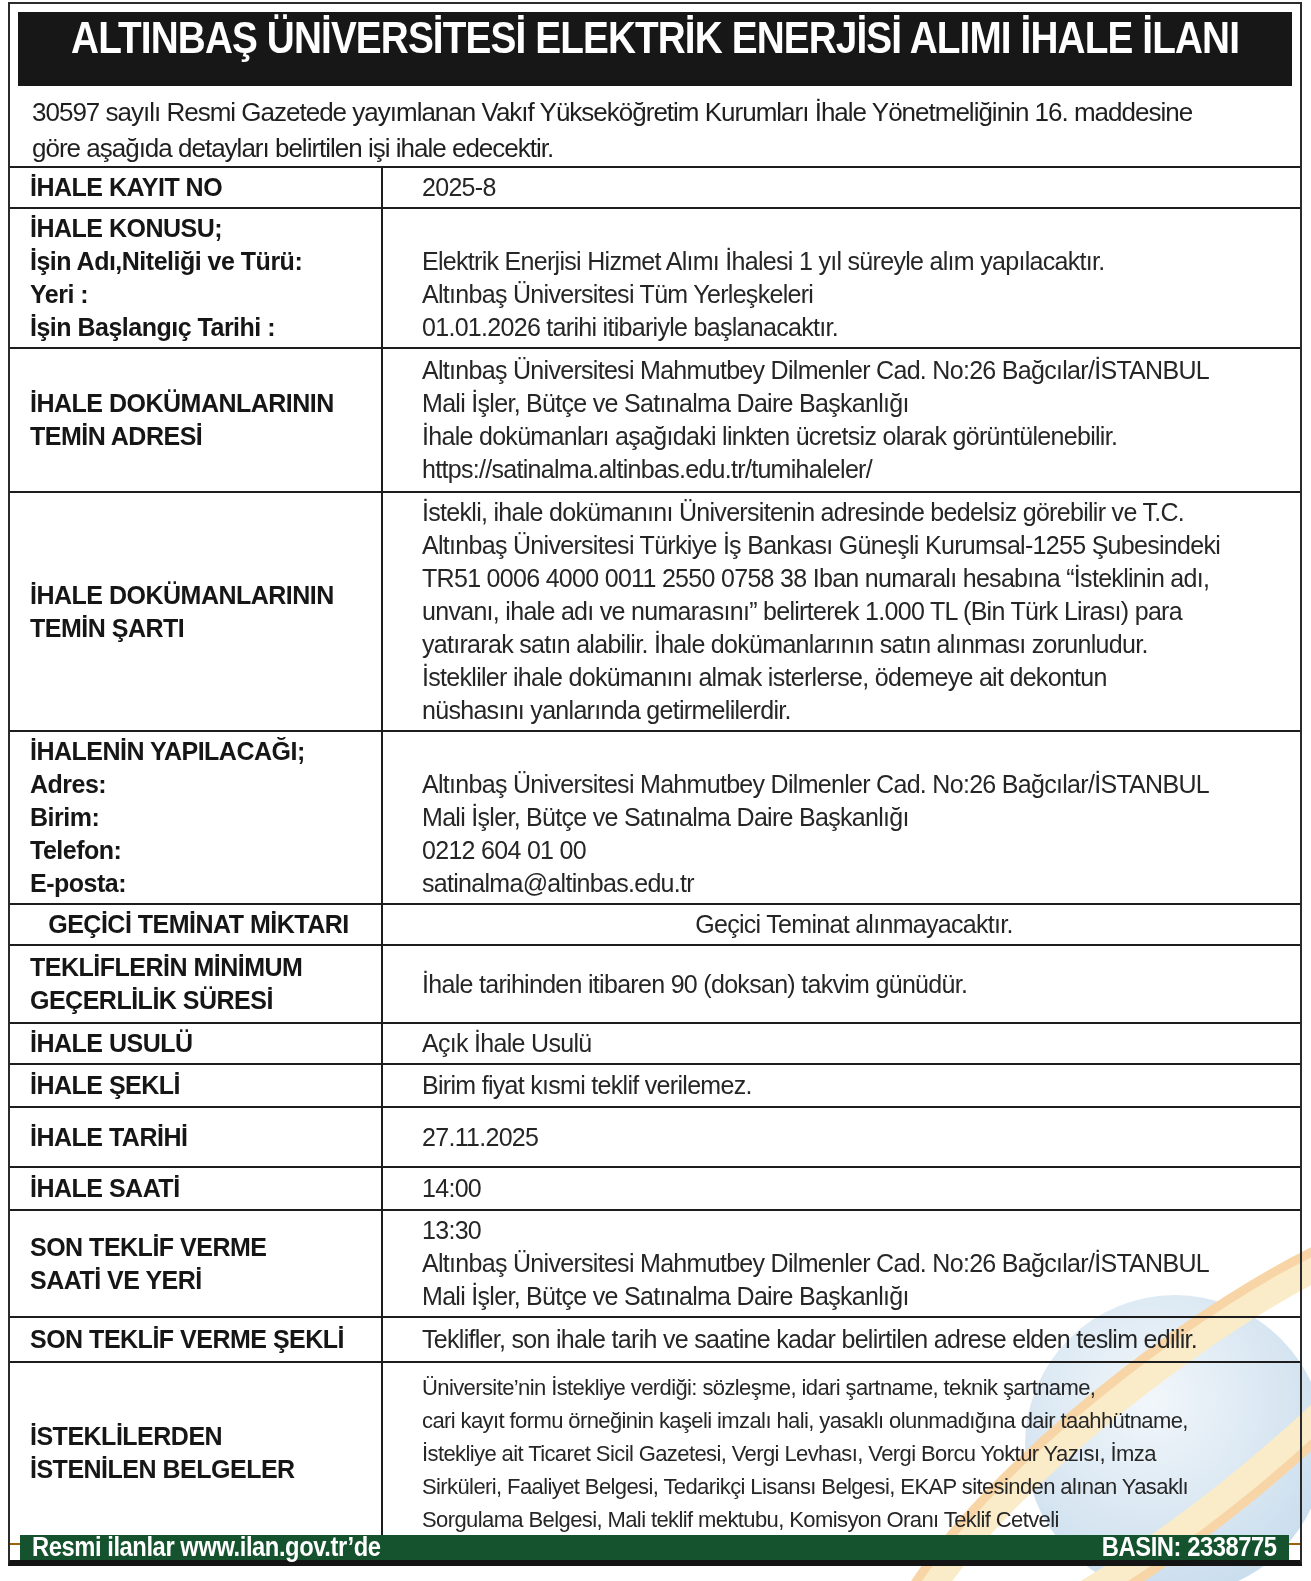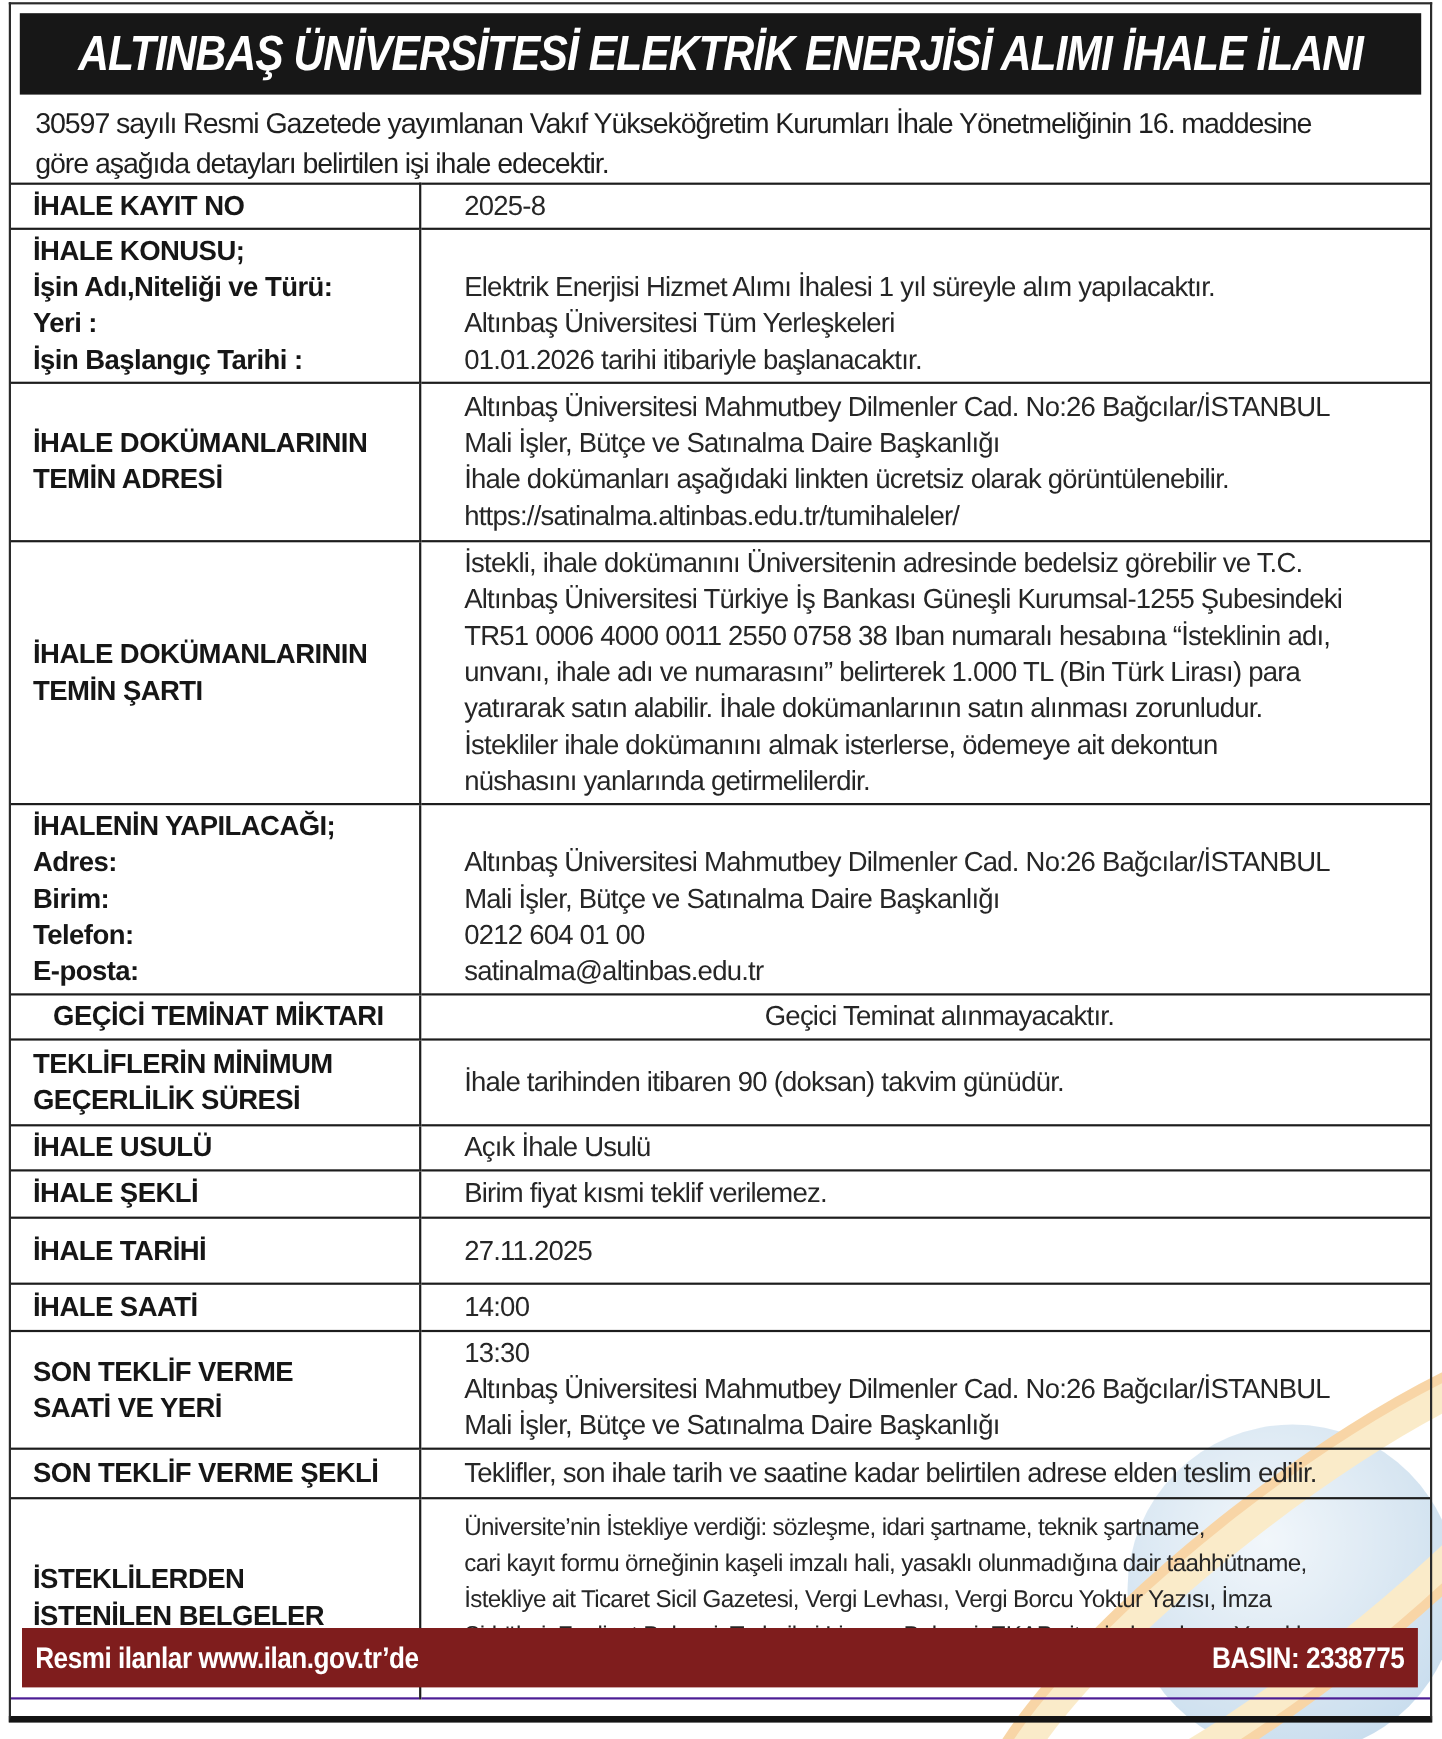--- a/index.html
+++ b/index.html
@@ -7,42 +7,42 @@
     position:relative;width:1311px;height:1581px;overflow:hidden;background:#ffffff;
     font-family:"Liberation Sans", sans-serif;color:#1d1d1d;
   }
   svg.watermark{position:absolute;left:920px;top:1230px;z-index:0;overflow:visible;}
   .frame{
     position:absolute;left:8px;top:2px;width:1294px;height:1564px;box-sizing:border-box;
     border:2px solid #2b2b2b;border-bottom:6px solid #141414;z-index:1;
   }
   .title-bar{
     margin:8px 8px 0 8px;height:74px;background:#171717;
-    display:flex;align-items:center;justify-content:center;font-style:italic;
+    display:flex;justify-content:center;
   }
   .title{
     color:#ffffff;font-weight:bold;font-size:45px;letter-spacing:-1px;white-space:nowrap;
     display:inline-block;transform:scaleX(.86);transform-origin:center;
   }
   .intro{margin:8px 0 0 22px;font-size:26px;line-height:36px;color:#1f1f1f;letter-spacing:-1px;}
   .intro div{white-space:nowrap;}
   table.tender-table{
     width:100%;border-collapse:collapse;table-layout:fixed;
-    border-bottom:2px solid #4c1d95;position:relative;z-index:1;
+    border-bottom:2px solid #a16207;position:relative;z-index:1;
   }
   td{vertical-align:middle;padding:3px 14px;border-top:2px solid #1d1d1d;}
   td.label{
     width:337px;border-right:2px solid #1d1d1d;font-weight:bold;color:#161616;
     font-size:25px;line-height:33px;letter-spacing:-0.5px;padding-left:20px;
   }
   td.value{color:#262626;font-size:25px;line-height:33px;letter-spacing:-0.7px;padding-left:39px;}
   td div{white-space:nowrap;overflow:visible;}
   tr.condensed td.value{font-size:22px;letter-spacing:-0.6px;}
   .footer-bar{
-    position:absolute;left:10px;right:11px;bottom:26px;height:54px;background:#7f1d1d;
+    position:absolute;left:10px;right:11px;bottom:0;height:25px;background:#14532d;
     display:flex;align-items:center;justify-content:space-between;z-index:2;
   }
   .f-left,.f-right{color:#ffffff;font-weight:bold;font-size:27px;letter-spacing:-0.5px;white-space:nowrap;}
   .f-left{margin-left:12px;transform:scaleX(.88);transform-origin:left center;}
   .f-right{margin-right:12px;transform:scaleX(.88);transform-origin:right center;}
 </style>
 </head>
 <body>
 
 <div class="page">

